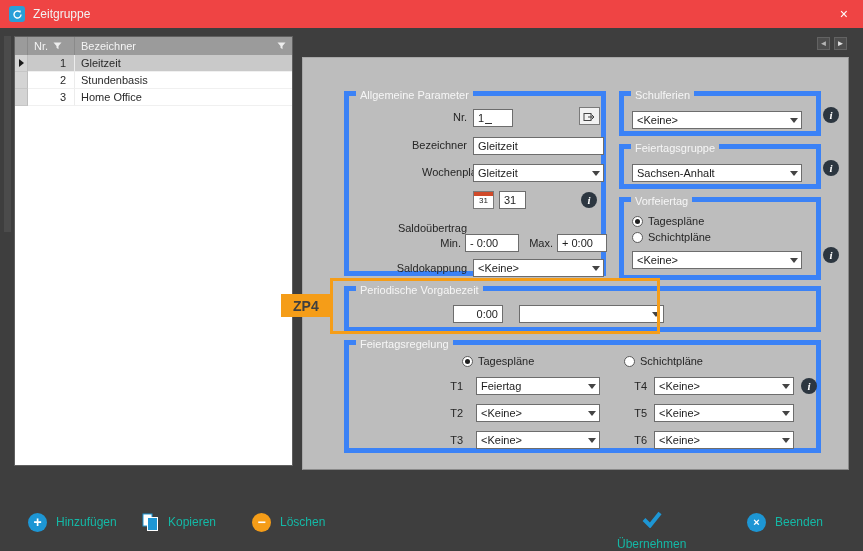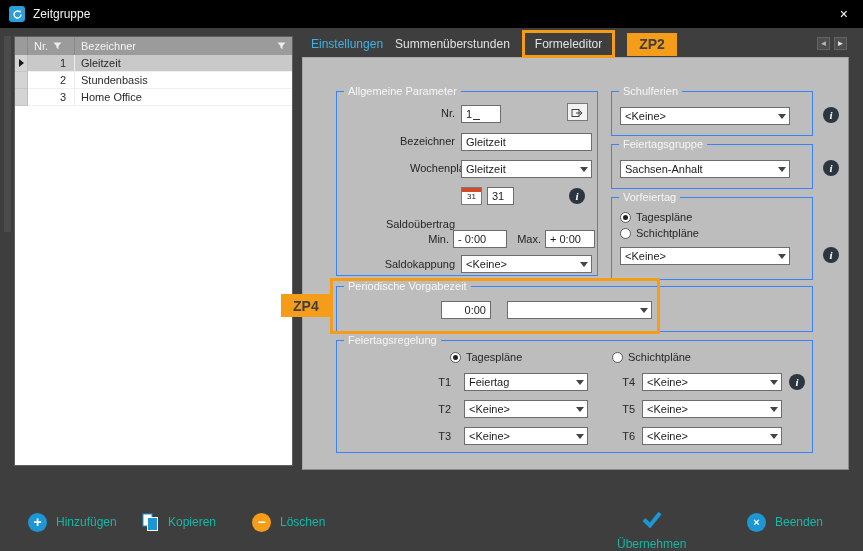--- a/index.html
+++ b/index.html
@@ -2,21 +2,21 @@
 <html><head>
 <meta charset="utf-8">
 <style>
   * { box-sizing: border-box; margin: 0; padding: 0; }
   html, body { width: 863px; height: 551px; }
   body { font-family: "Liberation Sans", sans-serif; background: #3e3e3e; }
 
   .window { position: relative; width: 863px; height: 551px; background: #3e3e3e; overflow: hidden; }
 
   
-  .titlebar { position: absolute; left: 0; top: 0; right: 0; height: 28px; background: #000000; display: flex; align-items: center; padding: 0 9px; }
+  .titlebar { position: absolute; left: 0; top: 0; right: 0; height: 28px; background: #ef4444; display: flex; align-items: center; padding: 0 9px; }
   .app-icon { width: 16px; height: 16px; border-radius: 3px; background: #2a9fd8; display: flex; align-items: center; justify-content: center; flex: none; }
   .window-title { color: #f2f2f2; font-size: 12px; margin-left: 8px; }
   .close-btn { margin-left: auto; color: #ffffff; font-size: 14px; line-height: 14px; padding: 2px 6px; cursor: default; }
 
   .left-strip { position: absolute; left: 4px; top: 36px; width: 7px; height: 196px; background: #4b4b4b; }
 
   
   .list { position: absolute; left: 14px; top: 36px; width: 279px; height: 430px; background: #fff; border: 1px solid #5f5f5f; display: flex; flex-direction: column; font-size: 11px; }
   .list-header { display: flex; height: 18px; background: #9b9b9b; color: #f4f4f4; align-items: center; flex: none; }
   .lh-gutter { width: 13px; height: 100%; border-right: 1px solid #8a8a8a; flex: none; }
@@ -38,21 +38,21 @@
   .tab.active { color: #41b1e3; }
   .tab.annotated { border: 3px solid #f59d18; padding: 4px 10px; }
   .zp-badge { background: #f59d18; color: #3f3f3f; font-weight: bold; font-size: 14px; height: 23px; display: inline-flex; align-items: center; justify-content: center; padding: 0 12px; z-index: 6; }
   .nav-arrows { position: absolute; right: 16px; top: 37px; display: flex; gap: 4px; z-index: 2; }
   .nav-arrow { width: 13px; height: 13px; background: #4d4d4d; border: 1px solid #636363; color: #b5b5b5; font-size: 8px; display: flex; align-items: center; justify-content: center; }
   .nav-arrow.next { color: #e0e0e0; }
 
   
   .panel { position: absolute; left: 302px; top: 57px; width: 547px; height: 413px; background: #bdbdbd; border: 1px solid #a8a8a8; border-right-color: #8a8a8a; border-bottom-color: #8a8a8a; }
 
-  .group { position: absolute; border: 1px solid #3b82f6; }
+  .group { position: absolute; border: 5px solid #3b82f6; margin-left: 8px; }
   .group-caption { position: absolute; top: -7px; left: 7px; background: #bdbdbd; padding: 0 4px; font-size: 11px; line-height: 13px; color: #f6f6f6; white-space: nowrap; }
 
   .lbl { position: absolute; font-size: 11px; color: #262626; white-space: nowrap; }
   .lbl.r { text-align: right; }
 
   .field { position: absolute; height: 18px; background: #fff; border: 1px solid #6d6d6d; font-size: 11px; color: #1c1c1c; display: flex; align-items: center; padding: 0 4px; overflow: hidden; }
   .field.num { justify-content: flex-end; }
   .field.dd { padding-right: 16px; }
   .dd-arrow { position: absolute; right: 0; top: 0; width: 14px; height: 16px; display: flex; align-items: flex-start; justify-content: center; background: #fff; }
   .dd-arrow::after { content: ''; width: 0; height: 0; border: 4px solid transparent; border-top: 5px solid #444; margin-top: 6px; }
@@ -133,26 +133,20 @@
       <div class="lr-name">Stundenbasis</div>
     </div>
     <div class="list-row">
       <div class="lr-gutter"></div>
       <div class="lr-nr">3</div>
       <div class="lr-name">Home Office</div>
     </div>
     <div class="list-rest"></div>
   </div>
 
-  <div class="tabs">
-    <span class="tab active">Einstellungen</span>
-    <span class="tab">Summenüberstunden</span>
-    <span class="tab annotated">Formeleditor</span>
-    <span class="zp-badge">ZP2</span>
-  </div>
   <div class="nav-arrows">
     <span class="nav-arrow prev">◄</span>
     <span class="nav-arrow next">►</span>
   </div>
 
   <div class="panel">
 
     <div class="group" style="left:33px;top:33px;width:262px;height:185px;">
       <span class="group-caption">Allgemeine Parameter</span>
 

